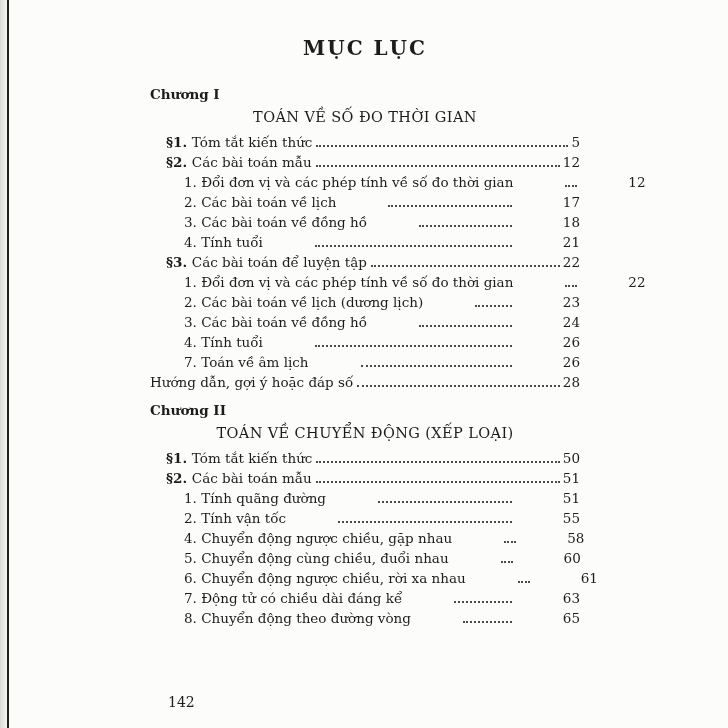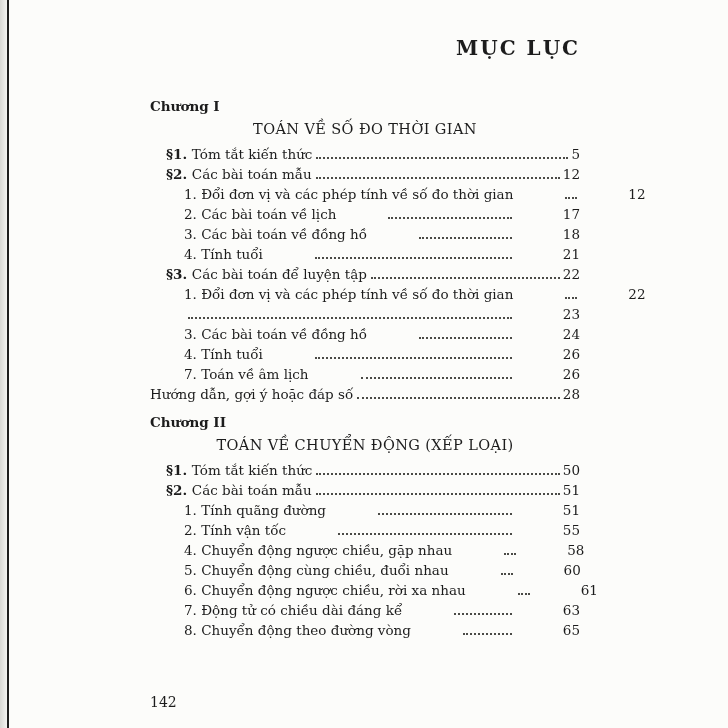--- a/index.html
+++ b/index.html
@@ -17,25 +17,25 @@
   }
   .page-edge-line {
     position: absolute; left: 7px; top: 0; bottom: 0; width: 2px;
     background: #1d1d1d;
   }
   .page {
     position: absolute; inset: 0;
     padding: 36px 148px 0 150px;
   }
   .title {
-    text-align: right;
+    text-align: center;
     font-size: 20px;
     font-weight: bold;
     letter-spacing: 2px;
-    margin-bottom: 36px;
+    margin-bottom: 24px;
   }
   .toc { font-size: 13.5px; }
   .row {
     display: flex;
     align-items: baseline;
     line-height: 20px;
     white-space: nowrap;
   }
   .row .label { flex: 0 0 auto; }
   .row .leader {
@@ -60,21 +60,21 @@
   .heading {
     text-align: center;
     font-weight: normal;
     font-size: 14.5px;
     line-height: 22px;
     letter-spacing: 0.4px;
     margin: 2px 0 4px 0;
   }
   .footer {
     position: absolute;
-    left: 150px;
+    left: 168px;
     bottom: 18px;
     font-size: 14px;
   }
 </style>
 </head>
 <body>
 
 <div class="edge-shadow"></div>
 <div class="page-edge-line"></div>
 
@@ -117,20 +117,21 @@
         <span class="label"><span class="marker">§3. </span>Các bài toán để luyện tập</span>
         <span class="leader"></span>
         <span class="pagenum">22</span>
       </div>
       <div class="row item">
         <span class="label">1. Đổi đơn vị và các phép tính về số đo thời gian</span>
         <span class="leader"></span>
         <span class="pagenum">22</span>
       </div>
       <div class="row item">
+        <span class="label">2. Các bài toán về lịch (dương lịch)</span>
         <span class="leader"></span>
         <span class="pagenum">23</span>
       </div>
       <div class="row item">
         <span class="label">3. Các bài toán về đồng hồ</span>
         <span class="leader"></span>
         <span class="pagenum">24</span>
       </div>
       <div class="row item">
         <span class="label">4. Tính tuổi</span>

